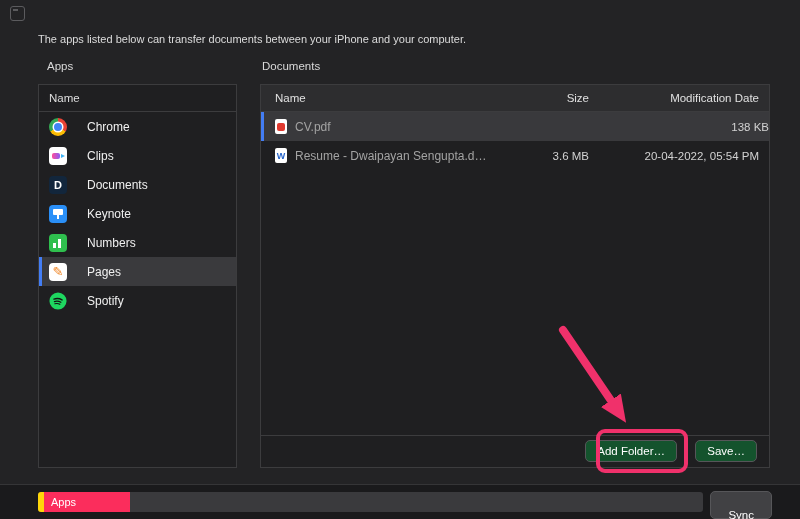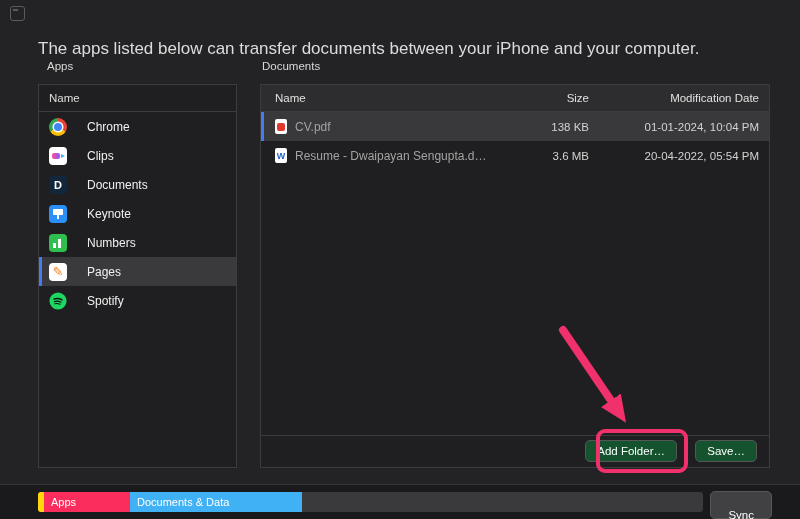--- a/index.html
+++ b/index.html
@@ -4,21 +4,21 @@
 <style>
   html,body{margin:0;padding:0;}
   body{
     width:800px;height:519px;position:relative;overflow:hidden;
     background:#232325;
     font-family:"Liberation Sans","DejaVu Sans",sans-serif;
     -webkit-font-smoothing:antialiased;
   }
   .desc{
     position:absolute;left:38px;top:22px;
-    font-size:17px;color:#dcdcdc;
+    font-size:11px;color:#dcdcdc;
   }
   .proxy-icon{
     position:absolute;left:10px;top:6px;width:13px;height:13px;
     border:1.5px solid #6a6a6d;border-radius:3px;opacity:.8;
   }
   .proxy-icon::after{content:"";position:absolute;left:2px;top:2px;width:5px;height:2px;background:#6a6a6d;}
   .section-title{position:absolute;font-size:11.5px;color:#d8d8d8;}
   .title-apps{left:47px;top:60px;}
   .title-docs{left:262px;top:60px;}
 
@@ -220,21 +220,20 @@
     <span class="col-size">Size</span>
     <span class="col-date">Modification Date</span>
   </div>
 
   <div class="doc-row selected">
     <span class="col-name">
       <span class="file-icon pdf"></span>
       <span class="doc-name">CV.pdf</span>
     </span>
     <span class="col-size">138 KB</span>
-    <span class="col-date">01-01-2024, 10:04 PM</span>
   </div>
 
   <div class="doc-row">
     <span class="col-name">
       <span class="file-icon docx"></span>
       <span class="doc-name">Resume - Dwaipayan Sengupta.docx</span>
     </span>
     <span class="col-size">3.6 MB</span>
     <span class="col-date">20-04-2022, 05:54 PM</span>
   </div>
@@ -254,18 +253,15 @@
   </defs>
   <path d="M563 330 L612 402" stroke="#f0316b" stroke-width="8" stroke-linecap="round" fill="none" marker-end="url(#arrowhead)"></path>
 </svg>
 
 <div class="footer-bar">
   <div class="capacity-bar">
     <div class="cap-seg" style="width: 6px; background: rgb(255, 214, 10); flex: 0 0 auto;"></div>
     <div class="cap-seg" style="width: 86px; background: rgb(251, 45, 92); flex: 0 0 auto;">
       <span class="seg-label">Apps</span>
     </div>
-    <div class="cap-seg" style="width: 172px; background: rgb(65, 177, 245); flex: 0 0 auto;">
-      <span class="seg-label">Documents &amp; Data</span>
-    </div>
   </div>
   <button class="btn-sync">Sync</button>
 </div>
 
 </body></html>

